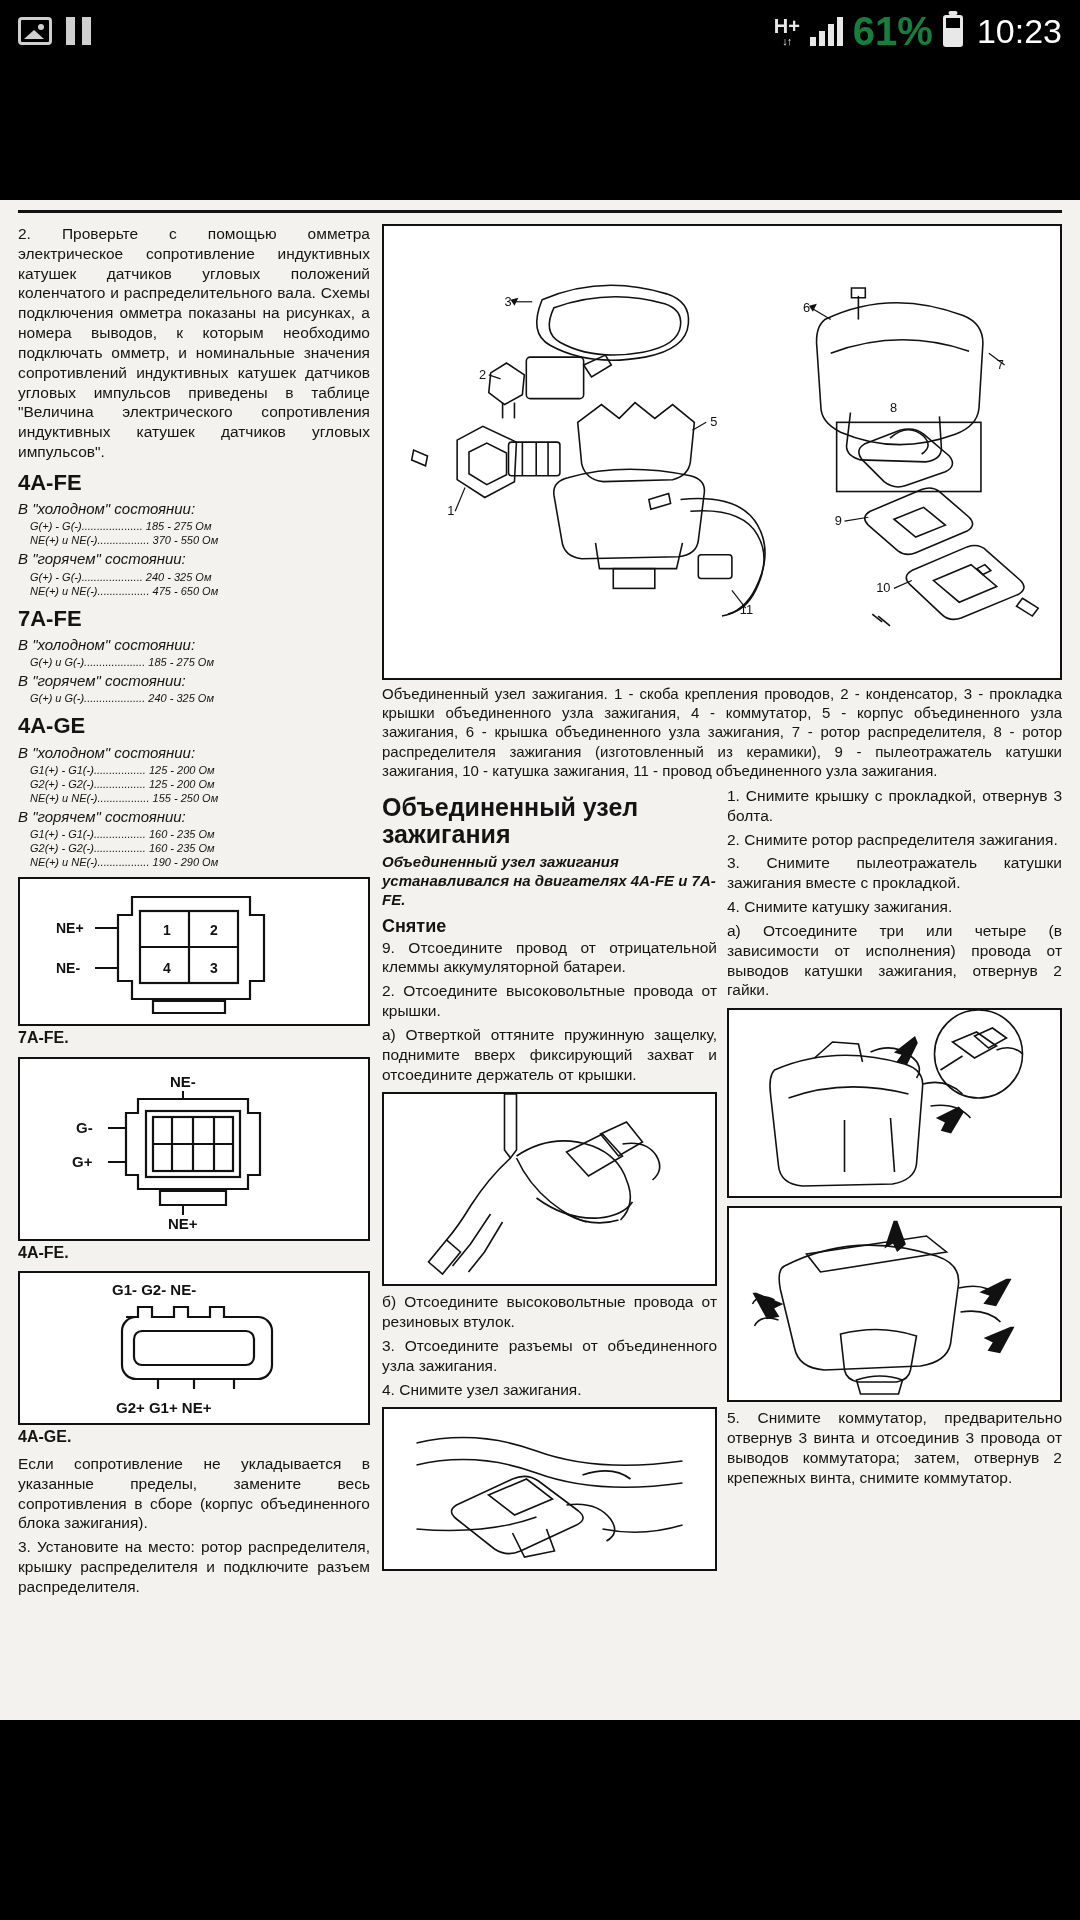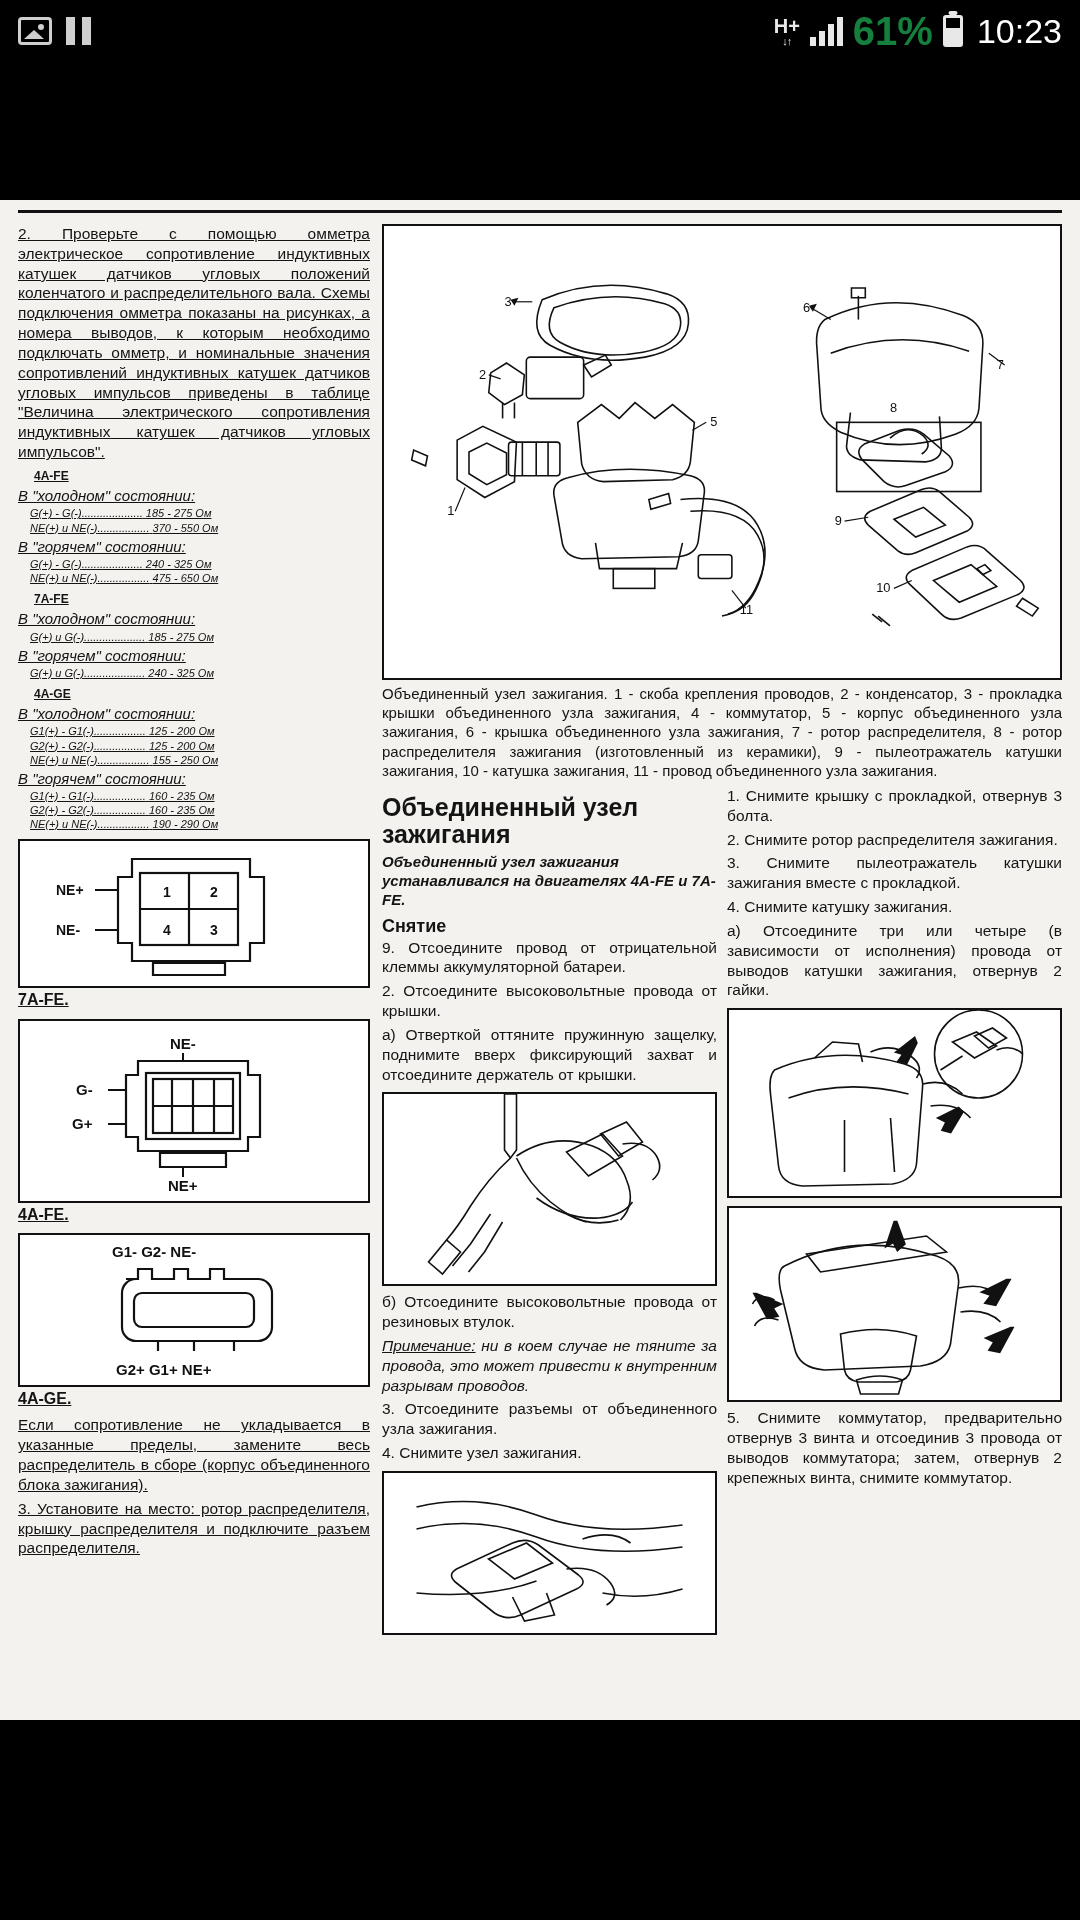--- a/index.html
+++ b/index.html
@@ -126,28 +126,28 @@
     left: 18px; right: 18px; top: 10px;
     height: 3px; background: #111;
   }
   .cols {
     display: flex;
     gap: 12px;
     height: 100%;
     padding-top: 10px;
     box-sizing: border-box;
   }
-  .col-left { width: 352px; text-decoration: underline; }
+  .col-left { width: 352px; }
   .col-right { flex: 1; }
 
   p { margin: 0 0 4px 0; }
   .just { text-align: justify; }
   .ital { font-style: italic; }
 
-  .spec-head { font-weight: 700; font-size: 12px; margin: 7px 16px 2px; }
+  .spec-head { font-weight: 700; font-size: 22px; margin: 7px 0 2px; }
   .spec-sub { font-style: italic; font-size: 15px; margin: 2px 0 1px; }
   .spec-line {
     font-style: italic;
     font-size: 11px;
     margin-left: 12px;
     white-space: nowrap;
     overflow: hidden;
   }
 
   
@@ -344,21 +344,21 @@
             <line x1="214" y1="106" x2="214" y2="116"></line>
           </g>
           <g font-family="Liberation Sans, sans-serif" font-size="15" font-weight="700" fill="#111">
             <text x="92" y="22">G1- G2- NE-</text>
             <text x="96" y="140">G2+  G1+      NE+</text>
           </g>
         </svg>
       </div>
       <div class="fig-cap">4A-GE.</div>
 
-      <p class="just">Если сопротивление не укладывается в указанные пределы, замените весь распределитель в сборе (корпус объединенного блока зажигания).</p>
+      <p class="just">Если сопротивление не укладывается в указанные пределы, замените весь сопротивления в сборе (корпус объединенного блока зажигания).</p>
       <p class="just">3. Установите на место: ротор распределителя, крышку распределителя и подключите разъем распределителя.</p>
     </div>
 
     <div class="col-right">
 
       <div class="img-panel" style="height:452px;">
         <svg width="100%" height="452" viewBox="0 0 684 452">
           <g fill="none" stroke="#111" stroke-width="1.6">
 
             <path d="M160 72 q60 -26 126 -6 q24 8 22 30 q-2 26 -44 34 q-56 10 -96 -12 q-22 -12 -8 -46 z"></path>
@@ -465,21 +465,20 @@
                 <path d="M120 104 q30 22 62 20 q24 -2 34 -16"></path>
                 <path d="M74 120 l-20 30 l-18 22"></path>
                 <path d="M86 128 l-18 30 l-16 20"></path>
                 <path d="M30 146 l-18 22 l14 12 l18 -22 z"></path>
                 <path d="M150 120 q26 14 52 6"></path>
               </g>
             </svg>
           </div>
 
           <p class="just" style="margin-top:6px;">б)   Отсоедините   высоковольтные провода от резиновых втулок.</p>
-          <p class="just"><span class="ital" style="text-decoration:underline;font-style:italic;">Примечание:</span><span class="ital"> ни в коем случае не тяните за провода, это может привести к внутренним разрывам проводов.</span></p>
           <p class="just">3. Отсоедините разъемы от объединенного узла зажигания.</p>
           <p class="just">4. Снимите узел зажигания.</p>
 
           <div class="img-panel" style="height:160px;margin-top:8px;">
             <svg width="100%" height="160" viewBox="0 0 266 160">
               <g fill="none" stroke="#111" stroke-width="1.6">
                 <path d="M0 34 q60 -14 120 8 q60 22 146 10"></path>
                 <path d="M0 56 q60 -14 120 8 q60 22 146 10"></path>
                 <path d="M40 96 l56 -26 q14 -6 26 2 l40 30 q10 8 -2 14 l-56 26 q-14 6 -26 -2 l-38 -30 q-10 -8 0 -14 z"></path>
                 <path d="M72 86 l38 -16 l26 20 l-38 16 z"></path>

